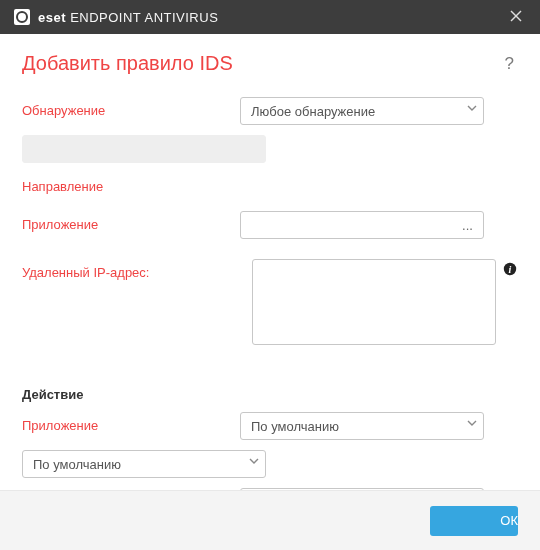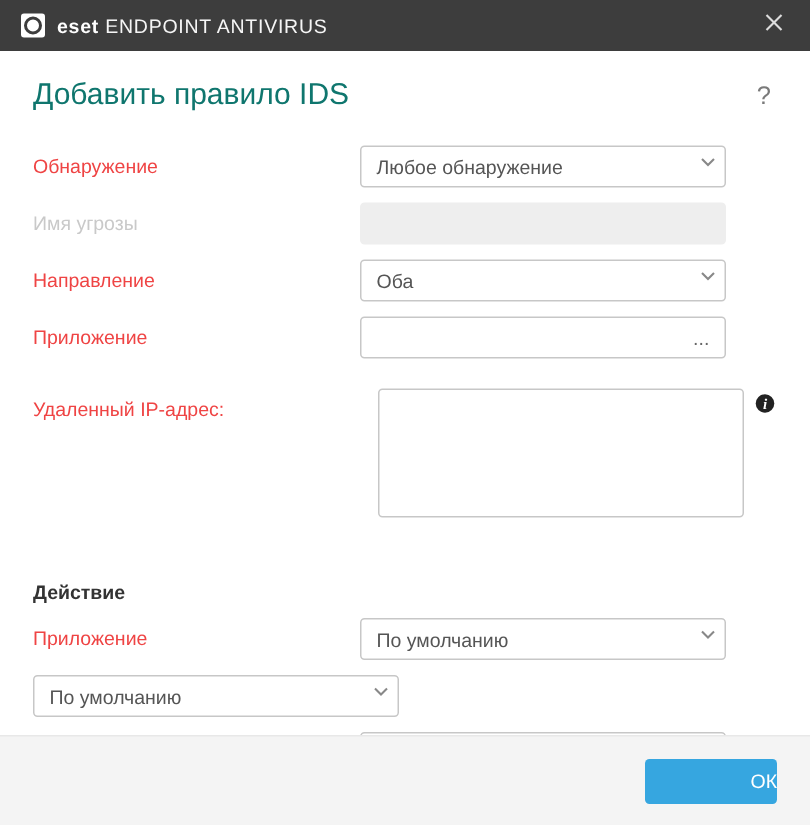--- a/index.html
+++ b/index.html
@@ -52,21 +52,21 @@
     padding: 18px 22px 0 22px;
   }
   .heading-row {
     display: flex;
     align-items: center;
     margin-bottom: 22px;
   }
   .heading {
     font-size: 20px;
     font-weight: 400;
-    color: #0f766e;
+    color: #ef4444;
     flex: 1;
   }
   .help {
     font-size: 17px;
     color: #7a7a7a;
     cursor: pointer;
     padding: 0 4px;
   }
   .form-row {
     display: flex;
@@ -212,40 +212,29 @@
         <span class="chev">
             <svg width="10" height="10" viewBox="0 0 10 10">
               <polyline points="1,3 5,7 9,3" fill="none" stroke="#888" stroke-width="1.4"></polyline>
             </svg>
           </span>
       </div>
     </div>
   </div>
 
   <div class="form-row">
-    <div class="form-label disabled">Имя угрозы</div>
     <div class="form-control-wrap">
       <div class="textin disabled">
         <span></span>
       </div>
     </div>
   </div>
 
   <div class="form-row">
     <div class="form-label">Направление</div>
-    <div class="form-control-wrap">
-      <div class="select">
-        <span>Оба</span>
-        <span class="chev">
-            <svg width="10" height="10" viewBox="0 0 10 10">
-              <polyline points="1,3 5,7 9,3" fill="none" stroke="#888" stroke-width="1.4"></polyline>
-            </svg>
-          </span>
-      </div>
-    </div>
   </div>
 
   <div class="form-row">
     <div class="form-label">Приложение</div>
     <div class="form-control-wrap">
       <div class="textin with-btn">
         <span></span>
         <div class="dots-btn">...</div>
       </div>
     </div>

